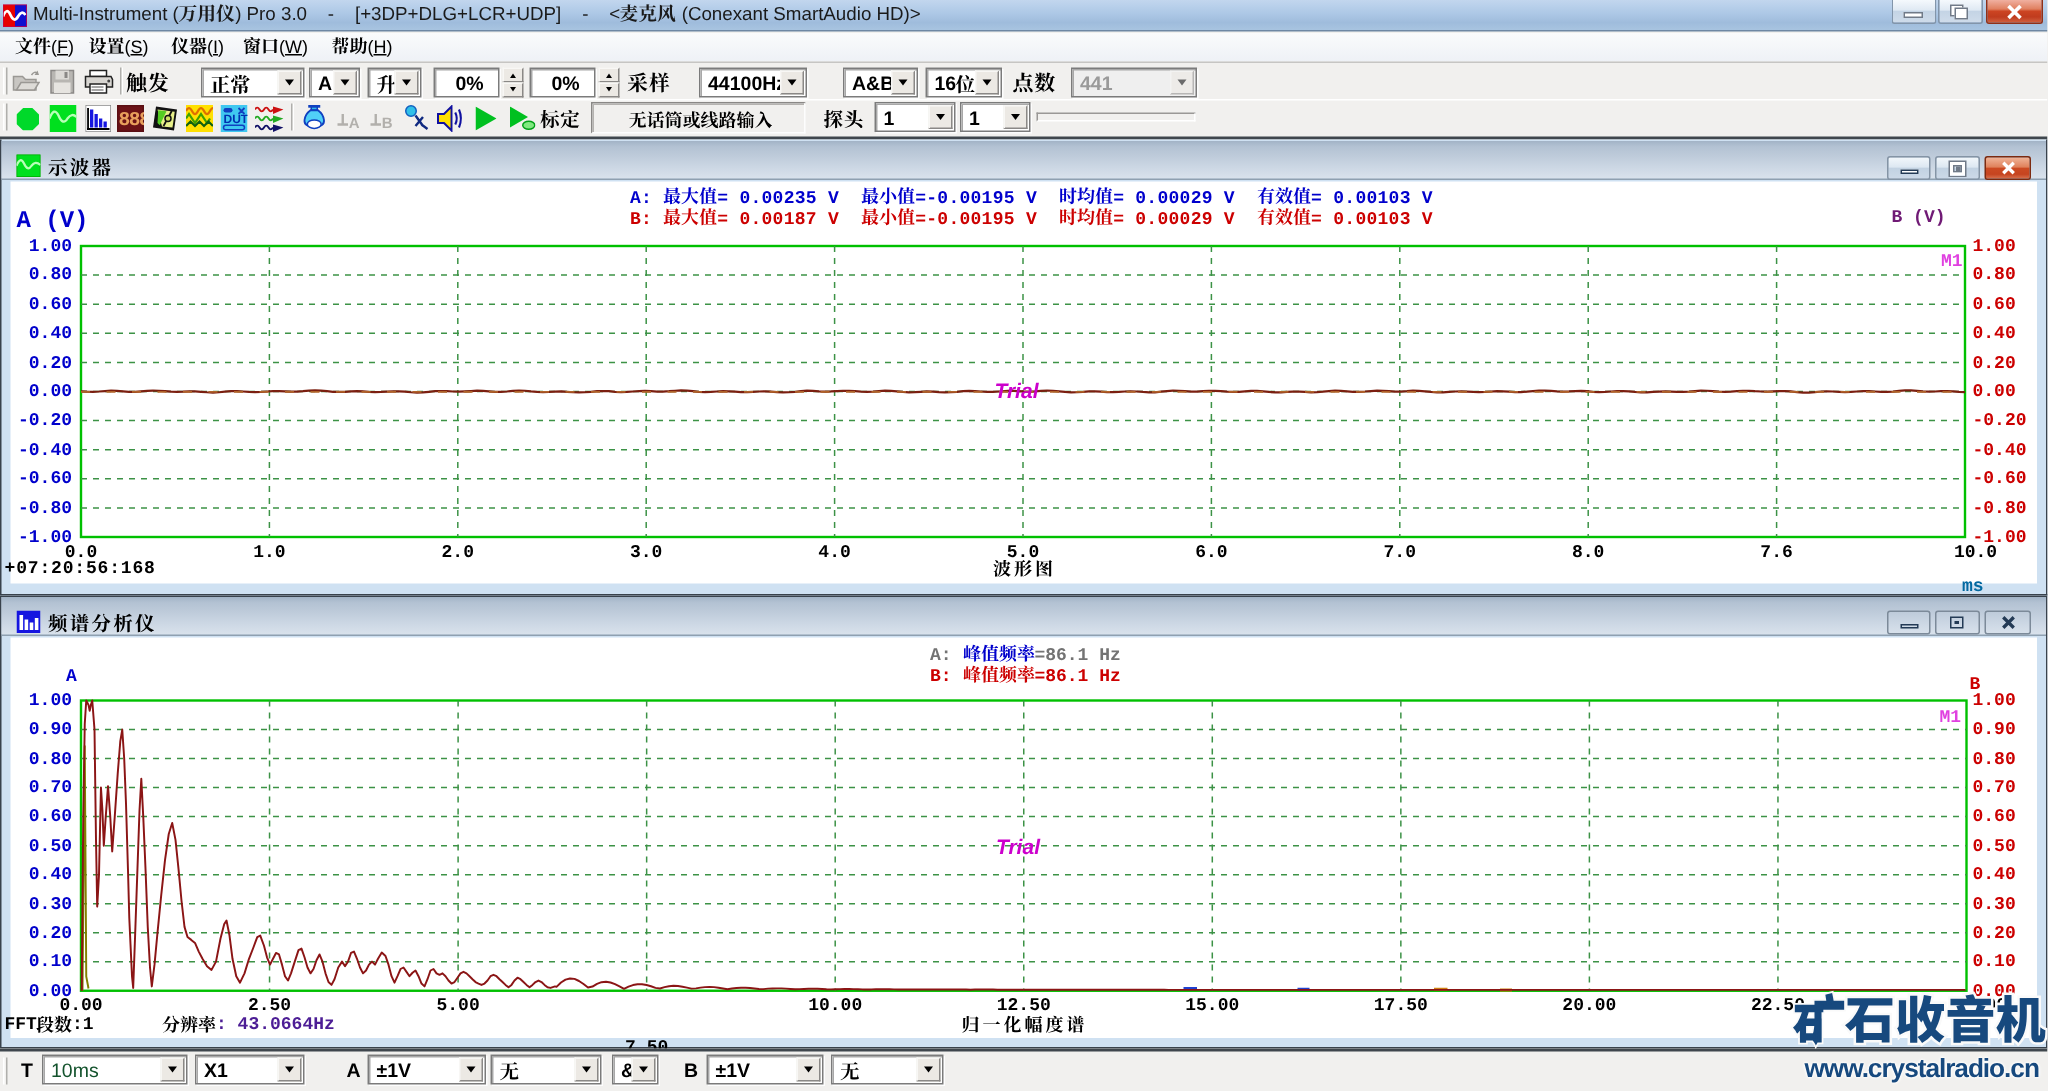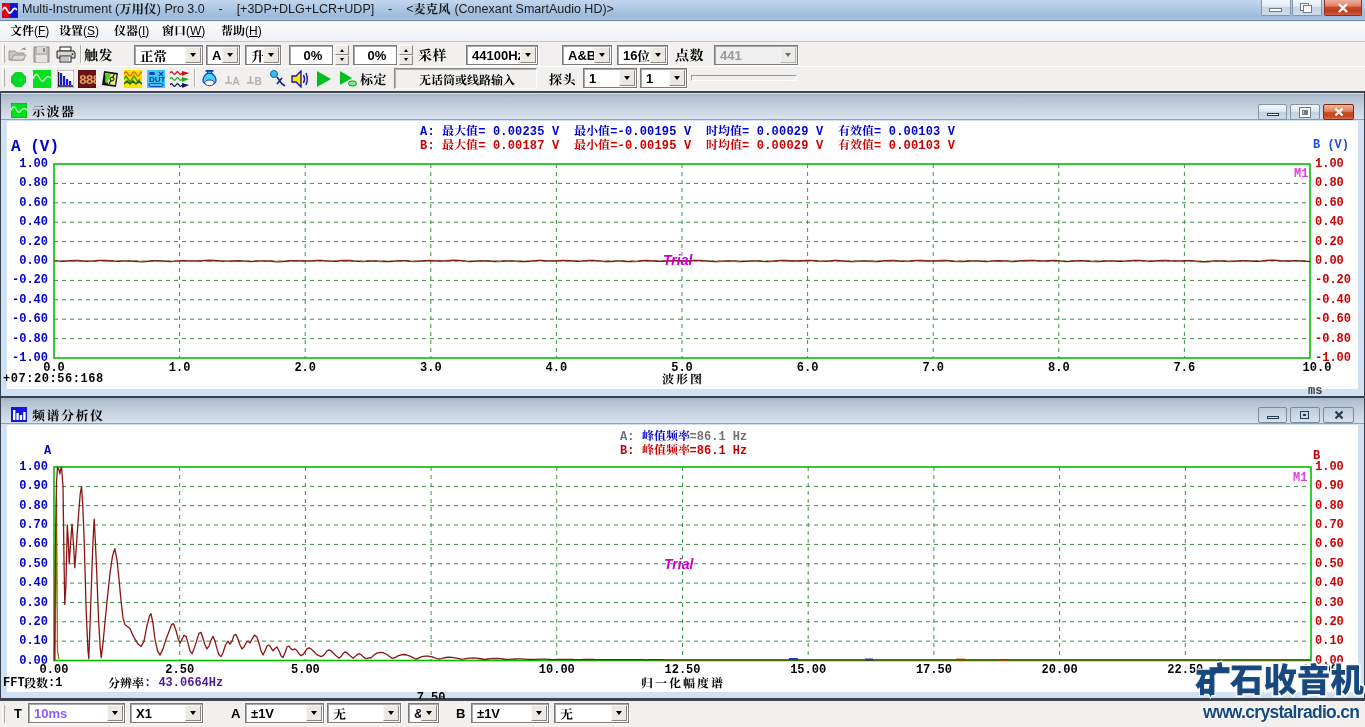--- a/index.html
+++ b/index.html
@@ -283,21 +283,21 @@
 <div class="abs" style="left:420px;top:138px;height:14px;line-height:13px;font-family:'Liberation Mono',monospace;font-weight:bold;font-size:12px;letter-spacing:0.18px;color:#cc0000"><span style="white-space:pre">B: </span><svg class="ck" width="36.0" height="11.0" viewBox="0 -11.0 36.0 11.0" style="overflow:visible;vertical-align:-0.0px">
         <path fill="#cc0000" d="M7.1 -4.1Q7.3 -3.2 7.8 -2.6Q8.2 -2 8.8 -1.5Q9.4 -1.1 10.2 -0.8Q10.9 -0.6 11.7 -0.4L11.7 -0.3Q10.9 -0 10.6 1Q9.6 0.6 8.8 -0.1Q8.1 -0.7 7.6 -1.6Q7.2 -2.6 6.9 -4ZM9.3 -4.1 10 -4.8 11.2 -3.8Q11.1 -3.7 11 -3.6Q10.9 -3.6 10.7 -3.6Q10.4 -2.6 9.8 -1.7Q9.2 -0.8 8.3 -0.1Q7.4 0.6 6.1 1L6 0.9Q7 0.3 7.6 -0.5Q8.3 -1.3 8.8 -2.2Q9.2 -3.1 9.4 -4.1ZM0.4 -0.8Q0.8 -0.9 1.5 -0.9Q2.2 -1 3.1 -1.1Q3.9 -1.2 5 -1.3Q6 -1.5 7 -1.6L7 -1.4Q6.1 -1.1 4.7 -0.6Q3.3 -0.2 1.3 0.4Q1.2 0.5 1.1 0.5Q1 0.6 0.9 0.6ZM3 -5.5V-0.6L1.7 -0.4V-5.5ZM6 0.8Q6 0.8 5.7 1Q5.4 1.1 4.9 1.1H4.7V-5.5H6ZM10.1 -4.1V-3.8H6.3L6.2 -4.1ZM10.3 -6.5Q10.3 -6.5 10.4 -6.4Q10.6 -6.3 10.8 -6.1Q11 -5.9 11.2 -5.7Q11.5 -5.5 11.7 -5.3Q11.6 -5.2 11.5 -5.2Q11.5 -5.1 11.3 -5.1H0.5L0.4 -5.5H9.5ZM3.7 -6.2Q3.7 -6.1 3.5 -6Q3.3 -5.9 3 -5.8Q2.8 -5.7 2.5 -5.7H2.3V-9.4V-10L3.8 -9.4H9V-9.1H3.7ZM8.2 -9.4 8.9 -10.1 10.3 -9.1Q10.2 -9 10.1 -8.9Q9.9 -8.9 9.8 -8.8V-6.2Q9.8 -6.2 9.6 -6.1Q9.4 -6 9.1 -6Q8.8 -5.9 8.6 -5.9H8.3V-9.4ZM9 -6.7V-6.4H3.2V-6.7ZM5.2 -2.6V-2.3H2.5V-2.6ZM5.2 -4.1V-3.7H2.5V-4.1ZM9 -8.1V-7.7H3.2V-8.1Z M22 -7.7Q22 -7.7 22.2 -7.6Q22.4 -7.4 22.6 -7.2Q22.9 -7.1 23.1 -6.8Q23.4 -6.6 23.6 -6.4Q23.6 -6.3 23.5 -6.3Q23.4 -6.2 23.3 -6.2H12.6L12.5 -6.6H21.2ZM19 -10Q19 -9.8 18.9 -9.7Q18.8 -9.6 18.6 -9.6Q18.5 -8.5 18.5 -7.4Q18.5 -6.4 18.3 -5.4Q18.1 -4.4 17.8 -3.5Q17.4 -2.6 16.8 -1.8Q16.1 -0.9 15 -0.2Q14 0.5 12.5 1.1L12.3 0.9Q13.8 0 14.7 -0.9Q15.6 -1.9 16.1 -3Q16.6 -4 16.7 -5.2Q16.9 -6.3 17 -7.6Q17 -8.8 17 -10.1ZM18.5 -6.5Q18.6 -5.6 19 -4.8Q19.3 -3.9 19.9 -3.1Q20.6 -2.3 21.5 -1.7Q22.4 -1 23.7 -0.4L23.7 -0.3Q23.2 -0.2 22.8 0.1Q22.5 0.5 22.4 1.1Q21.3 0.4 20.5 -0.5Q19.8 -1.4 19.3 -2.4Q18.9 -3.5 18.6 -4.5Q18.4 -5.5 18.3 -6.5Z M28.5 -9.6Q28.5 -9.5 28.4 -9.4Q28.3 -9.4 28.1 -9.4Q27.6 -8.2 27.1 -7.1Q26.5 -6.1 25.9 -5.3Q25.2 -4.4 24.4 -3.8L24.3 -3.9Q24.7 -4.7 25.2 -5.7Q25.6 -6.7 26 -7.9Q26.3 -9 26.5 -10.2ZM27.5 -6.7Q27.4 -6.6 27.4 -6.5Q27.3 -6.5 27.1 -6.4V0.6Q27.1 0.7 26.9 0.8Q26.7 0.9 26.5 1Q26.2 1.1 26 1.1H25.7V-6.4L26.2 -7.1ZM28.6 -7.4 30 -6.8H32.8L33.4 -7.6L34.9 -6.6Q34.8 -6.5 34.7 -6.4Q34.5 -6.4 34.3 -6.3V0.5H32.9V-6.5H29.9V0.5H28.6V-6.8ZM34.8 -0.6Q34.8 -0.6 35 -0.4Q35.2 -0.2 35.4 -0Q35.7 0.2 35.8 0.4Q35.8 0.6 35.5 0.6H27.4L27.3 0.3H34.3ZM32.4 -10Q32.4 -9.9 32.3 -9.8Q32.2 -9.7 32 -9.7Q32 -9.2 31.9 -8.6Q31.8 -8.1 31.7 -7.5Q31.7 -7 31.6 -6.6H30.5Q30.5 -7 30.5 -7.7Q30.5 -8.3 30.5 -8.9Q30.5 -9.6 30.5 -10.2ZM33.4 -1.7V-1.3H29.4V-1.7ZM33.4 -3.4V-3H29.4V-3.4ZM33.4 -5.1V-4.7H29.4V-5.1ZM34 -9.4Q34 -9.4 34.2 -9.3Q34.3 -9.2 34.5 -9Q34.7 -8.8 35 -8.6Q35.2 -8.4 35.4 -8.2Q35.4 -8 35.1 -8H28L27.9 -8.4H33.2Z"></path>
       </svg><span style="white-space:pre">= 0.00187 V  </span><svg class="ck" width="36.0" height="11.0" viewBox="0 -11.0 36.0 11.0" style="overflow:visible;vertical-align:-0.0px">
         <path fill="#cc0000" d="M7.1 -4.1Q7.3 -3.2 7.8 -2.6Q8.2 -2 8.8 -1.5Q9.4 -1.1 10.2 -0.8Q10.9 -0.6 11.7 -0.4L11.7 -0.3Q10.9 -0 10.6 1Q9.6 0.6 8.8 -0.1Q8.1 -0.7 7.6 -1.6Q7.2 -2.6 6.9 -4ZM9.3 -4.1 10 -4.8 11.2 -3.8Q11.1 -3.7 11 -3.6Q10.9 -3.6 10.7 -3.6Q10.4 -2.6 9.8 -1.7Q9.2 -0.8 8.3 -0.1Q7.4 0.6 6.1 1L6 0.9Q7 0.3 7.6 -0.5Q8.3 -1.3 8.8 -2.2Q9.2 -3.1 9.4 -4.1ZM0.4 -0.8Q0.8 -0.9 1.5 -0.9Q2.2 -1 3.1 -1.1Q3.9 -1.2 5 -1.3Q6 -1.5 7 -1.6L7 -1.4Q6.1 -1.1 4.7 -0.6Q3.3 -0.2 1.3 0.4Q1.2 0.5 1.1 0.5Q1 0.6 0.9 0.6ZM3 -5.5V-0.6L1.7 -0.4V-5.5ZM6 0.8Q6 0.8 5.7 1Q5.4 1.1 4.9 1.1H4.7V-5.5H6ZM10.1 -4.1V-3.8H6.3L6.2 -4.1ZM10.3 -6.5Q10.3 -6.5 10.4 -6.4Q10.6 -6.3 10.8 -6.1Q11 -5.9 11.2 -5.7Q11.5 -5.5 11.7 -5.3Q11.6 -5.2 11.5 -5.2Q11.5 -5.1 11.3 -5.1H0.5L0.4 -5.5H9.5ZM3.7 -6.2Q3.7 -6.1 3.5 -6Q3.3 -5.9 3 -5.8Q2.8 -5.7 2.5 -5.7H2.3V-9.4V-10L3.8 -9.4H9V-9.1H3.7ZM8.2 -9.4 8.9 -10.1 10.3 -9.1Q10.2 -9 10.1 -8.9Q9.9 -8.9 9.8 -8.8V-6.2Q9.8 -6.2 9.6 -6.1Q9.4 -6 9.1 -6Q8.8 -5.9 8.6 -5.9H8.3V-9.4ZM9 -6.7V-6.4H3.2V-6.7ZM5.2 -2.6V-2.3H2.5V-2.6ZM5.2 -4.1V-3.7H2.5V-4.1ZM9 -8.1V-7.7H3.2V-8.1Z M20 -7Q21.2 -6.5 22 -5.8Q22.7 -5.1 23.1 -4.5Q23.4 -3.8 23.5 -3.3Q23.5 -2.8 23.4 -2.4Q23.2 -2.1 22.8 -2Q22.5 -2 22.1 -2.3Q22 -2.9 21.8 -3.5Q21.5 -4.1 21.2 -4.8Q20.9 -5.4 20.6 -5.9Q20.2 -6.5 19.8 -7ZM14.6 -7.2 16.6 -6.4Q16.6 -6.3 16.5 -6.3Q16.4 -6.2 16.2 -6.2Q15.8 -5.5 15.3 -4.6Q14.8 -3.8 14 -3Q13.3 -2.2 12.4 -1.7L12.3 -1.8Q12.8 -2.3 13.1 -3Q13.5 -3.7 13.8 -4.4Q14.1 -5.2 14.3 -5.9Q14.5 -6.6 14.6 -7.2ZM17.4 -10 19.3 -9.8Q19.3 -9.7 19.2 -9.6Q19.1 -9.5 18.8 -9.5V-0.7Q18.8 -0.2 18.7 0.1Q18.6 0.5 18.1 0.7Q17.7 1 16.7 1.1Q16.7 0.7 16.6 0.4Q16.5 0.2 16.3 -0Q16.1 -0.2 15.8 -0.3Q15.5 -0.4 14.9 -0.5V-0.7Q14.9 -0.7 15.1 -0.7Q15.3 -0.7 15.6 -0.7Q15.8 -0.6 16.2 -0.6Q16.5 -0.6 16.7 -0.6Q17 -0.6 17.1 -0.6Q17.2 -0.6 17.3 -0.7Q17.4 -0.7 17.4 -0.8Z M28.5 -9.6Q28.5 -9.5 28.4 -9.4Q28.3 -9.4 28.1 -9.4Q27.6 -8.2 27.1 -7.1Q26.5 -6.1 25.9 -5.3Q25.2 -4.4 24.4 -3.8L24.3 -3.9Q24.7 -4.7 25.2 -5.7Q25.6 -6.7 26 -7.9Q26.3 -9 26.5 -10.2ZM27.5 -6.7Q27.4 -6.6 27.4 -6.5Q27.3 -6.5 27.1 -6.4V0.6Q27.1 0.7 26.9 0.8Q26.7 0.9 26.5 1Q26.2 1.1 26 1.1H25.7V-6.4L26.2 -7.1ZM28.6 -7.4 30 -6.8H32.8L33.4 -7.6L34.9 -6.6Q34.8 -6.5 34.7 -6.4Q34.5 -6.4 34.3 -6.3V0.5H32.9V-6.5H29.9V0.5H28.6V-6.8ZM34.8 -0.6Q34.8 -0.6 35 -0.4Q35.2 -0.2 35.4 -0Q35.7 0.2 35.8 0.4Q35.8 0.6 35.5 0.6H27.4L27.3 0.3H34.3ZM32.4 -10Q32.4 -9.9 32.3 -9.8Q32.2 -9.7 32 -9.7Q32 -9.2 31.9 -8.6Q31.8 -8.1 31.7 -7.5Q31.7 -7 31.6 -6.6H30.5Q30.5 -7 30.5 -7.7Q30.5 -8.3 30.5 -8.9Q30.5 -9.6 30.5 -10.2ZM33.4 -1.7V-1.3H29.4V-1.7ZM33.4 -3.4V-3H29.4V-3.4ZM33.4 -5.1V-4.7H29.4V-5.1ZM34 -9.4Q34 -9.4 34.2 -9.3Q34.3 -9.2 34.5 -9Q34.7 -8.8 35 -8.6Q35.2 -8.4 35.4 -8.2Q35.4 -8 35.1 -8H28L27.9 -8.4H33.2Z"></path>
       </svg><span style="white-space:pre">=-0.00195 V  </span><svg class="ck" width="36.0" height="11.0" viewBox="0 -11.0 36.0 11.0" style="overflow:visible;vertical-align:-0.0px">
         <path fill="#cc0000" d="M3.8 -2.1V-1.8H1.6V-2.1ZM3.8 -5.6V-5.2H1.5V-5.6ZM3.8 -8.9V-8.6H1.6V-8.9ZM3.3 -8.9 3.9 -9.6 5.2 -8.6Q5.1 -8.5 5 -8.4Q4.9 -8.4 4.7 -8.3V-1.1Q4.7 -1 4.5 -0.9Q4.3 -0.8 4.1 -0.7Q3.8 -0.7 3.6 -0.7H3.4V-8.9ZM0.8 -9.5 2.3 -8.9H2.1V-0.4Q2.1 -0.4 2 -0.3Q1.9 -0.2 1.6 -0.1Q1.4 -0 1 -0H0.8V-8.9ZM10.3 -9.8Q10.3 -9.7 10.2 -9.6Q10.1 -9.5 9.9 -9.5V-0.6Q9.9 -0.1 9.7 0.2Q9.6 0.6 9.2 0.8Q8.7 1 7.8 1.1Q7.8 0.7 7.7 0.5Q7.6 0.2 7.4 0.1Q7.2 -0.1 7 -0.2Q6.7 -0.3 6.1 -0.4V-0.6Q6.1 -0.6 6.3 -0.6Q6.6 -0.6 7 -0.5Q7.3 -0.5 7.7 -0.5Q8 -0.5 8.1 -0.5Q8.3 -0.5 8.4 -0.6Q8.4 -0.6 8.4 -0.7V-10ZM10.7 -8.3Q10.7 -8.3 10.8 -8.2Q10.9 -8 11.1 -7.9Q11.3 -7.7 11.5 -7.4Q11.7 -7.2 11.9 -7Q11.8 -6.9 11.5 -6.9H4.9L4.8 -7.2H10ZM5.4 -5.7Q6.2 -5.3 6.7 -4.9Q7.2 -4.5 7.4 -4Q7.6 -3.6 7.6 -3.2Q7.5 -2.9 7.3 -2.7Q7.1 -2.4 6.8 -2.4Q6.5 -2.4 6.2 -2.7Q6.2 -3.2 6.1 -3.7Q5.9 -4.3 5.7 -4.7Q5.5 -5.2 5.2 -5.6Z M17.8 -6.5Q18.8 -6.5 19.4 -6.2Q20 -6 20.3 -5.7Q20.6 -5.4 20.6 -5.1Q20.7 -4.7 20.6 -4.5Q20.4 -4.3 20.2 -4.2Q19.9 -4.1 19.5 -4.3Q19.4 -4.7 19 -5.1Q18.7 -5.4 18.4 -5.8Q18 -6.2 17.7 -6.4ZM19.7 -9.7Q19.6 -9.6 19.5 -9.5Q19.4 -9.4 19.2 -9.4Q18.9 -8.6 18.4 -7.9Q17.9 -7.1 17.3 -6.4Q16.7 -5.7 16 -5.2L15.9 -5.3Q16.3 -5.9 16.7 -6.7Q17.1 -7.5 17.4 -8.4Q17.6 -9.3 17.8 -10.2ZM21.8 -7.9 22.5 -8.7 23.8 -7.6Q23.7 -7.5 23.6 -7.4Q23.5 -7.4 23.3 -7.3Q23.2 -5.6 23.1 -4.3Q23 -3 22.9 -2Q22.7 -1.1 22.5 -0.5Q22.3 0.1 22 0.4Q21.7 0.8 21.3 0.9Q20.8 1.1 20.2 1.1Q20.2 0.7 20.2 0.5Q20.1 0.2 19.9 0.1Q19.8 -0.1 19.4 -0.2Q19.1 -0.4 18.6 -0.5L18.6 -0.6Q18.9 -0.6 19.3 -0.6Q19.7 -0.5 20 -0.5Q20.3 -0.5 20.5 -0.5Q20.6 -0.5 20.7 -0.6Q20.9 -0.6 21 -0.7Q21.2 -0.9 21.3 -1.4Q21.5 -2 21.6 -2.9Q21.7 -3.9 21.8 -5.1Q21.9 -6.4 21.9 -7.9ZM22.5 -7.9V-7.6H17.8L17.9 -7.9ZM16.5 -2.6Q16.9 -2.7 17.6 -3Q18.3 -3.2 19.3 -3.5Q20.2 -3.8 21.2 -4.1L21.2 -4Q20.7 -3.6 19.8 -2.9Q18.9 -2.3 17.7 -1.5Q17.6 -1.2 17.4 -1.1ZM12.3 -2.4Q12.7 -2.4 13.4 -2.6Q14.1 -2.7 15.1 -3Q16 -3.2 16.9 -3.4L17 -3.3Q16.4 -2.9 15.5 -2.3Q14.6 -1.8 13.4 -1.1Q13.3 -0.8 13.1 -0.7ZM15.5 -9.8Q15.5 -9.7 15.4 -9.6Q15.3 -9.5 15.1 -9.5V-2.4L13.7 -2V-10ZM15.8 -7.8Q15.8 -7.8 15.9 -7.7Q16 -7.6 16.1 -7.4Q16.3 -7.3 16.5 -7Q16.7 -6.8 16.8 -6.7Q16.7 -6.5 16.5 -6.5H12.4L12.3 -6.8H15.2Z M28.5 -9.6Q28.5 -9.5 28.4 -9.4Q28.3 -9.4 28.1 -9.4Q27.6 -8.2 27.1 -7.1Q26.5 -6.1 25.9 -5.3Q25.2 -4.4 24.4 -3.8L24.3 -3.9Q24.7 -4.7 25.2 -5.7Q25.6 -6.7 26 -7.9Q26.3 -9 26.5 -10.2ZM27.5 -6.7Q27.4 -6.6 27.4 -6.5Q27.3 -6.5 27.1 -6.4V0.6Q27.1 0.7 26.9 0.8Q26.7 0.9 26.5 1Q26.2 1.1 26 1.1H25.7V-6.4L26.2 -7.1ZM28.6 -7.4 30 -6.8H32.8L33.4 -7.6L34.9 -6.6Q34.8 -6.5 34.7 -6.4Q34.5 -6.4 34.3 -6.3V0.5H32.9V-6.5H29.9V0.5H28.6V-6.8ZM34.8 -0.6Q34.8 -0.6 35 -0.4Q35.2 -0.2 35.4 -0Q35.7 0.2 35.8 0.4Q35.8 0.6 35.5 0.6H27.4L27.3 0.3H34.3ZM32.4 -10Q32.4 -9.9 32.3 -9.8Q32.2 -9.7 32 -9.7Q32 -9.2 31.9 -8.6Q31.8 -8.1 31.7 -7.5Q31.7 -7 31.6 -6.6H30.5Q30.5 -7 30.5 -7.7Q30.5 -8.3 30.5 -8.9Q30.5 -9.6 30.5 -10.2ZM33.4 -1.7V-1.3H29.4V-1.7ZM33.4 -3.4V-3H29.4V-3.4ZM33.4 -5.1V-4.7H29.4V-5.1ZM34 -9.4Q34 -9.4 34.2 -9.3Q34.3 -9.2 34.5 -9Q34.7 -8.8 35 -8.6Q35.2 -8.4 35.4 -8.2Q35.4 -8 35.1 -8H28L27.9 -8.4H33.2Z"></path>
       </svg><span style="white-space:pre">= 0.00029 V  </span><svg class="ck" width="36.0" height="11.0" viewBox="0 -11.0 36.0 11.0" style="overflow:visible;vertical-align:-0.0px">
         <path fill="#cc0000" d="M0.5 -8.2H9.2L10 -9.2Q10 -9.2 10.2 -9.1Q10.3 -9 10.6 -8.8Q10.8 -8.6 11.1 -8.4Q11.4 -8.2 11.6 -8Q11.5 -7.9 11.5 -7.9Q11.4 -7.9 11.2 -7.9H0.6ZM4.7 -10.2 6.6 -9.6Q6.6 -9.5 6.5 -9.5Q6.4 -9.4 6.1 -9.4Q5.8 -8.6 5.3 -7.7Q4.8 -6.8 4.1 -5.9Q3.4 -5.1 2.5 -4.4Q1.6 -3.6 0.4 -3.1L0.3 -3.2Q1.2 -3.9 1.9 -4.7Q2.6 -5.6 3.1 -6.5Q3.7 -7.5 4.1 -8.4Q4.5 -9.4 4.7 -10.2ZM4.4 -6.1V0.6Q4.4 0.7 4.3 0.8Q4.2 0.9 3.9 1Q3.7 1 3.3 1H3V-5.8L3.5 -6.6L4.6 -6.1ZM3.8 -4.3H9.2V-3.9H3.8ZM3.8 -6.1H9.2V-5.8H3.8ZM3.8 -2.4H9.2V-2.1H3.8ZM8.4 -6.1H8.2L8.9 -6.9L10.3 -5.8Q10.3 -5.7 10.1 -5.6Q10 -5.6 9.8 -5.5V-0.6Q9.8 -0.1 9.7 0.2Q9.5 0.6 9.1 0.8Q8.7 1 7.9 1Q7.9 0.7 7.8 0.4Q7.8 0.2 7.6 0Q7.5 -0.1 7.2 -0.3Q7 -0.4 6.5 -0.5V-0.6Q6.5 -0.6 6.7 -0.6Q6.9 -0.6 7.2 -0.6Q7.5 -0.6 7.7 -0.6Q8 -0.5 8.1 -0.5Q8.2 -0.5 8.3 -0.6Q8.4 -0.7 8.4 -0.8Z M22.5 -8.4Q22.5 -8.4 22.6 -8.3Q22.8 -8.2 23 -8Q23.2 -7.9 23.4 -7.7Q23.6 -7.5 23.8 -7.3Q23.8 -7.1 23.5 -7.1H19.5V-7.4H21.8ZM21.2 -9.8Q21.2 -9.5 20.8 -9.5Q20.5 -8.3 20.1 -7.2Q19.8 -6.2 19.3 -5.3Q18.8 -4.4 18.1 -3.7L18 -3.8Q18.3 -4.6 18.6 -5.7Q18.9 -6.7 19.1 -7.9Q19.3 -9 19.3 -10.2ZM22.9 -7.4Q22.7 -6 22.4 -4.7Q22 -3.4 21.4 -2.3Q20.7 -1.2 19.6 -0.4Q18.5 0.5 16.9 1.1L16.8 1Q18.1 0.2 18.9 -0.7Q19.8 -1.6 20.3 -2.7Q20.8 -3.8 21.1 -5Q21.3 -6.2 21.4 -7.4ZM19.5 -7.2Q19.7 -5.6 20.2 -4.2Q20.7 -2.8 21.6 -1.8Q22.5 -0.8 23.8 -0.2L23.8 -0Q23.3 0.1 23 0.3Q22.7 0.6 22.6 1.1Q21.5 0.3 20.8 -0.9Q20.2 -2.1 19.8 -3.7Q19.5 -5.2 19.3 -7ZM13.6 -4.3Q15 -3.9 15.8 -3.3Q16.6 -2.8 17.1 -2.2Q17.5 -1.7 17.6 -1.2Q17.8 -0.7 17.6 -0.4Q17.5 -0.1 17.2 -0Q16.9 0.1 16.5 -0.2Q16.3 -0.7 16 -1.2Q15.7 -1.8 15.3 -2.3Q14.8 -2.9 14.4 -3.4Q13.9 -3.8 13.5 -4.2ZM17.7 -4.7Q17.7 -4.6 17.5 -4.5Q17.4 -4.5 17.2 -4.5Q17.1 -4.1 16.9 -3.6Q16.8 -3.2 16.4 -2.6Q16.1 -2 15.6 -1.4Q15.1 -0.8 14.4 -0.2Q13.6 0.4 12.5 1L12.4 0.8Q13.4 -0.1 14.1 -0.9Q14.8 -1.8 15.2 -2.6Q15.6 -3.4 15.7 -4.1Q15.9 -4.8 16 -5.3ZM15.8 -7.2Q16.7 -7.2 17.2 -6.9Q17.7 -6.7 18 -6.4Q18.3 -6.1 18.3 -5.8Q18.3 -5.5 18.2 -5.2Q18.1 -5 17.8 -4.9Q17.5 -4.9 17.2 -5.1Q17.1 -5.4 16.8 -5.8Q16.6 -6.2 16.3 -6.6Q16 -6.9 15.7 -7.2ZM15.7 -6.7Q15.7 -6.6 15.5 -6.5Q15.4 -6.4 15.2 -6.5Q14.7 -5.6 14 -4.9Q13.2 -4.3 12.4 -3.9L12.3 -4Q12.8 -4.6 13.3 -5.5Q13.8 -6.4 14.1 -7.3ZM14 -10.1Q14.9 -10.1 15.4 -9.8Q15.9 -9.6 16.1 -9.3Q16.4 -9 16.4 -8.7Q16.4 -8.4 16.2 -8.2Q16 -7.9 15.7 -7.9Q15.4 -7.9 15.1 -8.1Q15 -8.4 14.8 -8.8Q14.6 -9.1 14.4 -9.5Q14.2 -9.8 13.9 -10ZM17.7 -8.9Q17.7 -8.9 17.8 -8.8Q18 -8.6 18.2 -8.5Q18.4 -8.3 18.6 -8.1Q18.8 -7.9 19 -7.7Q19 -7.6 18.7 -7.6H12.5L12.4 -7.9H17Z M28.5 -9.6Q28.5 -9.5 28.4 -9.4Q28.3 -9.4 28.1 -9.4Q27.6 -8.2 27.1 -7.1Q26.5 -6.1 25.9 -5.3Q25.2 -4.4 24.4 -3.8L24.3 -3.9Q24.7 -4.7 25.2 -5.7Q25.6 -6.7 26 -7.9Q26.3 -9 26.5 -10.2ZM27.5 -6.7Q27.4 -6.6 27.4 -6.5Q27.3 -6.5 27.1 -6.4V0.6Q27.1 0.7 26.9 0.8Q26.7 0.9 26.5 1Q26.2 1.1 26 1.1H25.7V-6.4L26.2 -7.1ZM28.6 -7.4 30 -6.8H32.8L33.4 -7.6L34.9 -6.6Q34.8 -6.5 34.7 -6.4Q34.5 -6.4 34.3 -6.3V0.5H32.9V-6.5H29.9V0.5H28.6V-6.8ZM34.8 -0.6Q34.8 -0.6 35 -0.4Q35.2 -0.2 35.4 -0Q35.7 0.2 35.8 0.4Q35.8 0.6 35.5 0.6H27.4L27.3 0.3H34.3ZM32.4 -10Q32.4 -9.9 32.3 -9.8Q32.2 -9.7 32 -9.7Q32 -9.2 31.9 -8.6Q31.8 -8.1 31.7 -7.5Q31.7 -7 31.6 -6.6H30.5Q30.5 -7 30.5 -7.7Q30.5 -8.3 30.5 -8.9Q30.5 -9.6 30.5 -10.2ZM33.4 -1.7V-1.3H29.4V-1.7ZM33.4 -3.4V-3H29.4V-3.4ZM33.4 -5.1V-4.7H29.4V-5.1ZM34 -9.4Q34 -9.4 34.2 -9.3Q34.3 -9.2 34.5 -9Q34.7 -8.8 35 -8.6Q35.2 -8.4 35.4 -8.2Q35.4 -8 35.1 -8H28L27.9 -8.4H33.2Z"></path>
       </svg><span style="white-space:pre">= 0.00103 V</span></div>
 <div class="abs" style="left:11px;top:138px;font-family:'Liberation Mono',monospace;font-weight:bold;font-size:16px;color:#0000cc;white-space:pre">A (V)</div>
-<div class="abs" style="left:1313px;top:138px;font-family:'Liberation Mono',monospace;font-weight:bold;font-size:12px;color:#1d4ed8;white-space:pre">B (V)</div>
+<div class="abs" style="left:1261px;top:138px;font-family:'Liberation Mono',monospace;font-weight:bold;font-size:12px;color:#701a75;white-space:pre">B (V)</div>
 <svg class="abs" style="left:0;top:121px" width="1365" height="268" viewBox="0 0 1365 268">
       <rect x="54" y="43" width="1256" height="194" fill="none" stroke="#00c000" stroke-width="1.6"></rect>
       <line x1="179.6" y1="43" x2="179.6" y2="237" stroke="#3c9246" stroke-width="1" stroke-dasharray="4 4"></line>
       <line x1="305.2" y1="43" x2="305.2" y2="237" stroke="#3c9246" stroke-width="1" stroke-dasharray="4 4"></line>
       <line x1="430.8" y1="43" x2="430.8" y2="237" stroke="#3c9246" stroke-width="1" stroke-dasharray="4 4"></line>
       <line x1="556.4" y1="43" x2="556.4" y2="237" stroke="#3c9246" stroke-width="1" stroke-dasharray="4 4"></line>
       <line x1="682.0" y1="43" x2="682.0" y2="237" stroke="#3c9246" stroke-width="1" stroke-dasharray="4 4"></line>
       <line x1="807.6" y1="43" x2="807.6" y2="237" stroke="#3c9246" stroke-width="1" stroke-dasharray="4 4"></line>
       <line x1="933.2" y1="43" x2="933.2" y2="237" stroke="#3c9246" stroke-width="1" stroke-dasharray="4 4"></line>
       <line x1="1058.8" y1="43" x2="1058.8" y2="237" stroke="#3c9246" stroke-width="1" stroke-dasharray="4 4"></line>
@@ -344,21 +344,21 @@
 <div class="xlab" style="left:652.0px;top:362px">5.0</div>
 <div class="xlab" style="left:777.6px;top:362px">6.0</div>
 <div class="xlab" style="left:903.2px;top:362px">7.0</div>
 <div class="xlab" style="left:1028.8px;top:362px">8.0</div>
 <div class="xlab" style="left:1154.4px;top:362px">7.6</div>
 <div class="xlab" style="left:1287.0px;top:362px">10.0</div>
 <div class="abs mono" style="left:3px;top:372px;font-size:12px;letter-spacing:0.55px;color:#000;white-space:pre">+07:20:56:168</div>
 <svg style="position:absolute;left:662px;top:371.6px;overflow:visible" width="42.0" height="11.4" viewBox="0 -11.4 42.0 11.4">
       <path fill="#000" d="M5.3 -8.2H10.4V-7.8H5.3ZM5.3 -5.4H9.9V-5.1H5.3ZM7 -10.1 8.9 -10Q8.9 -9.8 8.8 -9.7Q8.7 -9.6 8.4 -9.6V-5.2H7ZM4.4 -8.2V-8.3V-8.7L5.9 -8.2H5.7V-5.7Q5.7 -5 5.6 -4.1Q5.6 -3.2 5.3 -2.3Q5.1 -1.3 4.5 -0.5Q4 0.4 3.1 1.1L3 1Q3.6 -0 3.9 -1.2Q4.2 -2.3 4.3 -3.5Q4.4 -4.6 4.4 -5.7ZM9.3 -5.4H9.2L9.9 -6.2L11.2 -5Q11.1 -4.9 11 -4.9Q10.9 -4.9 10.7 -4.8Q10.2 -3.4 9.3 -2.3Q8.5 -1.1 7.1 -0.3Q5.8 0.6 3.8 1.1L3.8 0.9Q6.1 -0 7.4 -1.7Q8.8 -3.3 9.3 -5.4ZM6.3 -5.4Q6.6 -4.3 7.1 -3.5Q7.7 -2.6 8.4 -2Q9.1 -1.4 10 -1Q10.9 -0.5 11.8 -0.2L11.8 -0.1Q11.4 -0 11 0.3Q10.7 0.6 10.5 1.1Q9.4 0.5 8.5 -0.4Q7.6 -1.2 7 -2.4Q6.4 -3.6 6.1 -5.4ZM9.8 -8.2H9.7L10.4 -8.9L11.6 -7.7Q11.5 -7.6 11.2 -7.5Q11 -7.4 10.7 -7.1Q10.4 -6.9 10.2 -6.6Q9.9 -6.4 9.6 -6.2L9.5 -6.3Q9.6 -6.5 9.6 -6.9Q9.7 -7.2 9.7 -7.6Q9.8 -7.9 9.8 -8.2ZM1.1 -2.6Q1.2 -2.6 1.3 -2.6Q1.3 -2.6 1.4 -2.8Q1.5 -2.9 1.5 -3Q1.6 -3.2 1.7 -3.3Q1.8 -3.5 1.9 -3.9Q2.1 -4.2 2.3 -4.8Q2.6 -5.3 2.9 -6.2Q3.3 -7.1 3.8 -8.4L4 -8.3Q3.9 -7.9 3.7 -7.3Q3.6 -6.7 3.4 -6.1Q3.2 -5.5 3 -4.9Q2.9 -4.3 2.8 -3.9Q2.7 -3.5 2.6 -3.3Q2.5 -3 2.5 -2.6Q2.4 -2.3 2.4 -2.1Q2.4 -1.9 2.5 -1.6Q2.6 -1.4 2.7 -1.2Q2.8 -0.9 2.9 -0.6Q2.9 -0.3 2.9 0.1Q2.9 0.5 2.6 0.8Q2.4 1.1 1.9 1.1Q1.7 1.1 1.5 0.9Q1.3 0.8 1.3 0.4Q1.4 -0.2 1.4 -0.7Q1.4 -1.3 1.4 -1.7Q1.3 -2.1 1.2 -2.1Q1 -2.2 0.9 -2.3Q0.7 -2.3 0.5 -2.3V-2.6Q0.5 -2.6 0.6 -2.6Q0.7 -2.6 0.9 -2.6Q1 -2.6 1.1 -2.6ZM1.3 -10Q2.1 -10 2.6 -9.8Q3 -9.6 3.2 -9.3Q3.5 -9 3.5 -8.7Q3.5 -8.4 3.3 -8.3Q3.1 -8.1 2.9 -8Q2.6 -8 2.3 -8.2Q2.2 -8.5 2 -8.8Q1.8 -9.2 1.6 -9.5Q1.4 -9.7 1.2 -10ZM0.4 -7.4Q1.2 -7.3 1.6 -7.1Q2.1 -6.8 2.2 -6.5Q2.4 -6.3 2.4 -6Q2.4 -5.8 2.2 -5.6Q2 -5.4 1.7 -5.4Q1.5 -5.4 1.2 -5.6Q1.1 -6 0.9 -6.5Q0.6 -7 0.3 -7.3Z M14.6 -9.1H19.5L20.2 -10.1Q20.2 -10.1 20.3 -10Q20.4 -9.8 20.7 -9.7Q20.9 -9.5 21.1 -9.3Q21.3 -9.1 21.5 -9Q21.5 -8.8 21.2 -8.8H14.7ZM14.3 -5.4H19.9L20.6 -6.4Q20.6 -6.4 20.7 -6.3Q20.8 -6.2 21 -6Q21.2 -5.8 21.4 -5.6Q21.6 -5.4 21.8 -5.2Q21.7 -5.1 21.5 -5.1H14.4ZM18.4 -9.1H19.8V0.6Q19.8 0.6 19.5 0.8Q19.2 0.9 18.7 0.9H18.4ZM15.8 -9.1H17.2V-5.4Q17.2 -4.6 17.1 -3.7Q17 -2.8 16.8 -2Q16.5 -1.1 15.9 -0.3Q15.4 0.4 14.4 1.1L14.3 1Q15 0.1 15.3 -1Q15.6 -2.1 15.7 -3.2Q15.8 -4.3 15.8 -5.4ZM23.9 -10 25.6 -9Q25.5 -8.9 25.4 -8.9Q25.3 -8.9 25.1 -8.9Q24.2 -8.1 23.1 -7.4Q22.1 -6.7 21 -6.3L20.9 -6.5Q21.8 -7.1 22.5 -8.1Q23.3 -9 23.9 -10ZM23.9 -7 25.6 -6Q25.5 -5.9 25.4 -5.8Q25.3 -5.8 25.1 -5.8Q24.2 -4.8 23 -4.1Q21.8 -3.4 20.5 -2.9L20.4 -3.1Q21.5 -3.8 22.3 -4.8Q23.2 -5.7 23.9 -7ZM24 -3.9 25.8 -3Q25.8 -2.9 25.7 -2.8Q25.6 -2.8 25.3 -2.8Q24.3 -1.3 22.9 -0.4Q21.6 0.5 19.9 1L19.8 0.9Q21.2 0.1 22.2 -1.1Q23.3 -2.2 24 -3.9Z M30.6 0.5Q30.6 0.6 30.4 0.7Q30.2 0.9 30 1Q29.7 1.1 29.4 1.1H29.2V-9.3V-9.9L30.7 -9.3H38V-9H30.6ZM37.3 -9.3 38 -10.1 39.3 -9Q39.3 -8.9 39.1 -8.8Q39 -8.8 38.8 -8.7V0.5Q38.8 0.6 38.6 0.7Q38.4 0.8 38.2 0.9Q37.9 1 37.6 1H37.4V-9.3ZM33.9 -8.3Q33.9 -8.2 33.5 -8.2Q33.3 -7.7 32.9 -7.2Q32.5 -6.6 32 -6.1Q31.5 -5.6 30.9 -5.2L30.8 -5.3Q31.2 -5.8 31.5 -6.5Q31.8 -7.1 32 -7.8Q32.2 -8.5 32.3 -9ZM32.9 -4Q33.7 -4.1 34.2 -4Q34.7 -3.8 35 -3.7Q35.3 -3.5 35.3 -3.2Q35.4 -3 35.3 -2.8Q35.2 -2.6 35 -2.5Q34.8 -2.4 34.5 -2.5Q34.4 -2.8 33.9 -3.2Q33.5 -3.5 32.8 -3.8ZM31.9 -2.2Q33.2 -2.4 34 -2.3Q34.9 -2.2 35.3 -1.9Q35.8 -1.7 36 -1.4Q36.2 -1.1 36.2 -0.9Q36.1 -0.6 35.9 -0.5Q35.7 -0.4 35.4 -0.4Q35.1 -0.7 34.6 -1Q34 -1.3 33.3 -1.6Q32.7 -1.9 31.9 -2.1ZM32.4 -7.2Q32.8 -6.5 33.6 -6Q34.4 -5.5 35.4 -5.2Q36.4 -4.9 37.4 -4.8L37.4 -4.6Q37 -4.6 36.8 -4.3Q36.5 -4 36.4 -3.5Q35 -4 33.9 -4.8Q32.8 -5.7 32.2 -7.1ZM35.1 -7.6 35.8 -8.2 37 -7.2Q36.9 -7.1 36.8 -7.1Q36.7 -7.1 36.5 -7Q35.7 -5.7 34.2 -4.8Q32.7 -3.8 30.7 -3.4L30.7 -3.5Q31.7 -4 32.6 -4.6Q33.5 -5.2 34.2 -6Q34.9 -6.7 35.2 -7.6ZM35.8 -7.6V-7.2H32.5L32.8 -7.6ZM38.1 -0.2V0.1H29.9V-0.2Z"></path>
     </svg>
-<div class="abs mono" style="left:1308px;top:384px;font-size:12px;color:#404040">ms</div>
+<div class="abs mono" style="left:1308px;top:384px;font-size:12px;color:#0369a1">ms</div>
 <div class="abs" style="left:663px;top:252px;font-size:14px;font-weight:bold;font-style:italic;color:#cc00cc;font-family:'Liberation Sans'">Trial</div>
 <div class="abs mono" style="left:1294px;top:167px;font-size:12px;color:#e040e0">M1</div>
 <div class="abs" style="left:0;top:397px;width:1365px;height:302px;background:#cfe1f2;border:1px solid #39424c"></div>
 <div class="abs wtitle" style="top:398px;height:26px"></div>
 <svg class="abs" style="left:11px;top:407px" width="16" height="15" viewBox="0 0 16 15">
 <rect width="16" height="15" fill="#1515e0"></rect>
 <rect x="2" y="3" width="2.4" height="10" fill="#fff"></rect>
       <rect x="5.4" y="6" width="2.4" height="7" fill="#fff"></rect>
 <rect x="8.8" y="8" width="2.4" height="5" fill="#fff"></rect>
       <rect x="12.2" y="5" width="2.4" height="8" fill="#fff"></rect>
@@ -455,21 +455,21 @@
 <div class="abs mono" style="left:144px;top:676px;font-size:12px;color:#4c1d95;white-space:pre">: 43.0664Hz</div>
 <svg style="position:absolute;left:641px;top:675.6px;overflow:visible" width="84.0" height="11.4" viewBox="0 -11.4 84.0 11.4">
       <path fill="#000" d="M5.2 -9.9Q5.2 -9.8 5.1 -9.7Q5 -9.6 4.8 -9.6Q4.8 -7.8 4.8 -6.4Q4.8 -4.9 4.6 -3.7Q4.4 -2.6 4 -1.7Q3.6 -0.8 2.8 -0.1Q2 0.6 0.6 1.1L0.5 0.9Q1.5 0.3 2.1 -0.4Q2.7 -1.2 3 -2.1Q3.3 -3.1 3.4 -4.2Q3.5 -5.4 3.4 -6.9Q3.4 -8.3 3.4 -10.1ZM2.8 -8.7Q2.8 -8.5 2.7 -8.4Q2.6 -8.4 2.4 -8.3V-2.1Q2.4 -2 2.2 -1.9Q2.1 -1.9 1.8 -1.8Q1.6 -1.7 1.4 -1.7H1.1V-8.8ZM10.1 -5V-4.6H5.7L5.6 -5ZM9.2 -8.9 9.9 -9.7 11.4 -8.6Q11.3 -8.5 11.2 -8.4Q11 -8.3 10.8 -8.3V0.4Q10.8 0.5 10.6 0.6Q10.4 0.7 10.1 0.8Q9.8 0.9 9.6 0.9H9.3V-8.9ZM9.9 -0.7V-0.3H4.9L4.8 -0.7ZM10 -8.9V-8.6H5.5L5.4 -8.9Z M23.9 -6.5Q23.9 -6.5 24.1 -6.3Q24.3 -6.1 24.5 -5.9Q24.8 -5.6 25.1 -5.4Q25.4 -5.1 25.7 -4.9Q25.6 -4.8 25.5 -4.7Q25.4 -4.7 25.3 -4.7H14.5L14.4 -5.1H22.9Z M33.7 -10 35.5 -9.8Q35.5 -9.6 35.4 -9.5Q35.3 -9.5 35.1 -9.4V-1.1Q35.1 -0.8 35.2 -0.7Q35.4 -0.6 35.7 -0.6H36.9Q37.3 -0.6 37.5 -0.6Q37.8 -0.7 38 -0.7Q38.1 -0.7 38.2 -0.7Q38.3 -0.8 38.3 -0.9Q38.5 -1 38.6 -1.5Q38.8 -2.1 39 -2.7H39.1L39.1 -0.8Q39.4 -0.7 39.6 -0.5Q39.7 -0.4 39.7 -0.2Q39.7 0.1 39.4 0.3Q39.2 0.5 38.6 0.6Q38 0.7 36.8 0.7H35.5Q34.8 0.7 34.4 0.6Q34 0.5 33.9 0.2Q33.7 -0.1 33.7 -0.7ZM37.6 -8.2 39.2 -7Q39.1 -7 39 -6.9Q38.9 -6.9 38.7 -7Q38.1 -6.3 37.4 -5.6Q36.6 -4.9 35.7 -4.3Q34.8 -3.6 33.8 -3Q32.7 -2.4 31.6 -2L31.5 -2.1Q32.4 -2.7 33.4 -3.5Q34.3 -4.2 35.1 -5Q35.9 -5.9 36.5 -6.7Q37.2 -7.5 37.6 -8.2ZM30 -6.3 30.5 -7 31.7 -6.5Q31.7 -6.4 31.6 -6.4Q31.5 -6.3 31.3 -6.3V0.8Q31.3 0.8 31.2 0.9Q31 0.9 30.7 1Q30.5 1.1 30.2 1.1H30ZM31 -10.2 33 -9.5Q33 -9.4 32.9 -9.3Q32.8 -9.3 32.5 -9.3Q32 -8.1 31.4 -7Q30.8 -6 30 -5.2Q29.2 -4.4 28.4 -3.8L28.2 -3.9Q28.8 -4.6 29.3 -5.6Q29.8 -6.6 30.3 -7.8Q30.7 -9 31 -10.2Z M48.1 -0.1H52.3V0.2H48.1ZM47.3 -4.1V-4.7L48.7 -4.1H51.9L52.5 -4.9L53.8 -3.9Q53.7 -3.8 53.6 -3.8Q53.5 -3.7 53.3 -3.7V0.7Q53.3 0.7 53 0.9Q52.7 1 52.2 1H51.9V-3.8H48.6V0.7Q48.6 0.8 48.3 0.9Q48 1.1 47.5 1.1H47.3ZM47.7 -7.8V-8.3L49.2 -7.8H51.4L52 -8.5L53.2 -7.6Q53.2 -7.5 53.1 -7.4Q53 -7.4 52.8 -7.3V-5.1Q52.8 -5.1 52.5 -5Q52.2 -4.9 51.6 -4.9H51.4V-7.4H49.1V-5Q49.1 -4.9 48.8 -4.8Q48.5 -4.7 48 -4.7H47.7ZM48.1 -2.1H52.4V-1.8H48.1ZM48.6 -5.7H51.9V-5.4H48.6ZM47.2 -9.2H51.7L52.4 -10.1Q52.4 -10.1 52.5 -10Q52.7 -9.9 52.9 -9.8Q53.1 -9.6 53.3 -9.4Q53.5 -9.2 53.7 -9Q53.6 -8.8 53.4 -8.8H47.3ZM49.7 -4H50.8V0.1H49.7ZM42.7 -8V-8.5L43.8 -8H46.6V-7.7H43.8V-1.7Q43.8 -1.6 43.6 -1.5Q43.5 -1.4 43.3 -1.4Q43.1 -1.3 42.9 -1.3H42.7ZM45.8 -8H45.7L46.2 -8.6L47.4 -7.7Q47.3 -7.7 47.2 -7.6Q47 -7.5 46.9 -7.5V-2.8Q46.9 -2.4 46.8 -2.1Q46.7 -1.9 46.5 -1.7Q46.2 -1.5 45.7 -1.5Q45.7 -1.7 45.7 -2Q45.7 -2.2 45.6 -2.3Q45.6 -2.4 45.5 -2.5Q45.4 -2.6 45.2 -2.6V-2.8Q45.2 -2.8 45.3 -2.8Q45.4 -2.8 45.5 -2.8Q45.6 -2.8 45.7 -2.8Q45.8 -2.8 45.8 -2.9ZM44.1 -7.9V-10.1L45.9 -10Q45.8 -9.8 45.8 -9.8Q45.7 -9.7 45.4 -9.6V-7.9H45.3V-7.9H45.3V0.7Q45.3 0.7 45.2 0.8Q45 0.9 44.8 1Q44.6 1 44.4 1H44.2V-7.9H44.3V-7.9Z M61.2 -10.3Q62 -10.3 62.5 -10.1Q63 -9.9 63.2 -9.7Q63.4 -9.4 63.4 -9.1Q63.4 -8.9 63.2 -8.7Q63 -8.5 62.7 -8.4Q62.5 -8.4 62.1 -8.6Q62 -9 61.7 -9.5Q61.4 -9.9 61.1 -10.2ZM57.5 -8.6V-9.1L59.1 -8.5H58.9V-5.4Q58.9 -4.6 58.8 -3.8Q58.8 -2.9 58.5 -2Q58.3 -1.2 57.8 -0.4Q57.3 0.4 56.5 1.1L56.3 1Q56.9 0.1 57.1 -1Q57.4 -2.1 57.4 -3.2Q57.5 -4.3 57.5 -5.4V-8.5ZM66.3 -9.5Q66.3 -9.5 66.4 -9.4Q66.6 -9.3 66.8 -9.1Q67 -8.9 67.2 -8.7Q67.4 -8.5 67.6 -8.4Q67.6 -8.2 67.3 -8.2H58.1V-8.5H65.6ZM65 -3.3V-3H59.6L59.5 -3.3ZM64.2 -3.3 65.1 -4.1 66.3 -2.9Q66.2 -2.8 66.1 -2.8Q66 -2.8 65.8 -2.7Q64.6 -1 62.6 -0.1Q60.6 0.8 57.7 1.1L57.7 0.9Q59.3 0.6 60.6 -0Q61.9 -0.6 62.9 -1.4Q63.9 -2.3 64.4 -3.3ZM60.5 -3.3Q60.9 -2.5 61.7 -2Q62.4 -1.5 63.4 -1.1Q64.3 -0.8 65.4 -0.6Q66.6 -0.5 67.7 -0.4L67.7 -0.3Q67.3 -0.2 67 0.2Q66.7 0.5 66.6 1.1Q65.1 0.8 63.9 0.3Q62.6 -0.2 61.8 -1Q60.9 -1.9 60.4 -3.2ZM66.2 -7.5Q66.2 -7.5 66.4 -7.3Q66.6 -7.2 66.9 -6.9Q67.1 -6.6 67.3 -6.4Q67.3 -6.2 67 -6.2H59.1L59 -6.6H65.6ZM64.4 -4.7V-4.3H61.1V-4.7ZM65.4 -7.7Q65.4 -7.6 65.3 -7.5Q65.2 -7.5 65 -7.4V-4.3Q65 -4.2 64.9 -4.1Q64.7 -4.1 64.4 -4Q64.2 -4 63.9 -4H63.7V-7.9ZM62.2 -7.7Q62.2 -7.6 62.1 -7.5Q62 -7.4 61.8 -7.4V-4Q61.8 -4 61.6 -3.9Q61.4 -3.8 61.2 -3.8Q60.9 -3.7 60.7 -3.7H60.4V-7.9Z M80.3 -9.8Q80.3 -9.7 80.1 -9.6Q80 -9.5 79.8 -9.5Q79.5 -9.2 79 -8.8Q78.5 -8.4 78.1 -8.1H77.9Q78 -8.4 78.1 -8.8Q78.3 -9.1 78.4 -9.5Q78.5 -9.9 78.6 -10.3ZM81.4 -6.8Q81.3 -6.7 81.2 -6.7Q81.1 -6.6 80.9 -6.6Q80.7 -6.4 80.2 -6Q79.7 -5.6 79.3 -5.3L79.2 -5.3Q79.3 -5.7 79.4 -6.1Q79.6 -6.5 79.7 -6.9Q79.8 -7.3 79.8 -7.5ZM74.4 -7.4Q75 -7.2 75.3 -6.8Q75.6 -6.5 75.7 -6.2Q75.8 -5.9 75.8 -5.7Q75.7 -5.5 75.5 -5.3Q75.3 -5.2 75.1 -5.2Q74.9 -5.2 74.6 -5.5Q74.7 -5.8 74.6 -6.1Q74.5 -6.5 74.4 -6.8Q74.3 -7.1 74.2 -7.4ZM75.1 -10.2Q75.8 -10.1 76.2 -9.8Q76.6 -9.6 76.7 -9.3Q76.8 -9 76.8 -8.8Q76.7 -8.6 76.6 -8.4Q76.4 -8.3 76.1 -8.3Q75.9 -8.3 75.6 -8.5Q75.6 -8.9 75.4 -9.4Q75.2 -9.8 75 -10.1ZM79.1 -8.1V-4.7H77.9V-8.1ZM77.2 -8.1V-4.7H76V-8.1ZM79.7 -0V0.3H75.6V-0ZM79.7 -1.8V-1.5H75.6V-1.8ZM78.9 -3.5 79.6 -4.2 80.9 -3.2Q80.8 -3.2 80.7 -3.1Q80.6 -3.1 80.4 -3V0.6Q80.4 0.6 80.2 0.7Q80 0.8 79.8 0.9Q79.5 1 79.3 1H79.1V-3.5ZM76.1 0.7Q76.1 0.7 75.9 0.8Q75.7 0.9 75.4 1Q75.2 1.1 74.9 1.1H74.7V-3.5V-4.1L76.1 -3.5H79.6V-3.2H76.1ZM80.5 -5.8Q80.5 -5.8 80.7 -5.6Q80.9 -5.4 81.2 -5.2Q81.4 -4.9 81.7 -4.7Q81.6 -4.5 81.3 -4.5H73.6L73.5 -4.9H79.8ZM80.1 -9.1Q80.1 -9.1 80.4 -8.9Q80.6 -8.8 80.8 -8.5Q81.1 -8.3 81.3 -8.1Q81.3 -7.9 81 -7.9H73.9L73.8 -8.2H79.5ZM71.3 -0.9Q71.6 -1.1 72.1 -1.3Q72.5 -1.6 73.1 -1.9Q73.7 -2.3 74.3 -2.6L74.4 -2.5Q74.2 -2.2 73.8 -1.8Q73.5 -1.3 73.1 -0.8Q72.6 -0.2 72.1 0.3ZM72.7 -6.6 73 -6.4V-1L71.8 -0.5L72.5 -1.1Q72.6 -0.7 72.5 -0.3Q72.5 0 72.4 0.2Q72.2 0.4 72.1 0.5L71.1 -0.9Q71.5 -1.2 71.6 -1.3Q71.7 -1.4 71.7 -1.6V-6.6ZM71.7 -6.9 72.4 -7.6 73.5 -6.6Q73.5 -6.5 73.3 -6.5Q73.2 -6.4 72.9 -6.4L73 -6.5V-6H71.7V-6.9ZM71.2 -10.1Q72 -9.9 72.5 -9.7Q73 -9.4 73.2 -9.1Q73.4 -8.8 73.4 -8.5Q73.3 -8.2 73.2 -8Q73 -7.8 72.7 -7.8Q72.5 -7.8 72.1 -8Q72.1 -8.4 71.9 -8.7Q71.7 -9.1 71.5 -9.4Q71.3 -9.8 71.1 -10ZM72.8 -6.9V-6.6H70.4L70.3 -6.9Z"></path>
     </svg>
 <div class="abs" style="left:664px;top:556px;font-size:14px;font-weight:bold;font-style:italic;color:#cc00cc;font-family:'Liberation Sans'">Trial</div>
 <div class="abs mono" style="left:1293px;top:471px;font-size:12px;color:#e040e0">M1</div>
 <div class="abs" style="left:0;top:699px;width:1365px;height:28px;background:#f1f0ee;border-top:2px solid #3f464d"></div>
 <div class="abs" style="left:2px;top:705px;width:3px;height:18px;border-left:1px solid #fff;border-right:1px solid #b0afac"></div>
 <div class="abs" style="left:14px;top:706px;font-size:13px;font-weight:bold;color:#000">T</div>
 <div class="combo" style="left:28px;top:703px;width:97px;background:#fff">
-      <div class="cfield"><span style="font-family:'Liberation Sans';font-weight:bold;font-size:13px;color:#8b5cf6;white-space:pre">10ms</span></div>
+      <div class="cfield"><span style="font-family:'Liberation Sans';font-weight:normal;font-size:13px;color:#14532d;white-space:pre">10ms</span></div>
       <div class="cbtn" style="">
         <div class="arr"></div>
       </div>
     </div>
 <div class="combo" style="left:130px;top:703px;width:73px;background:#fff">
       <div class="cfield"><span style="font-family:'Liberation Sans';font-weight:bold;font-size:13px;color:#000;white-space:pre">X1</span></div>
       <div class="cbtn" style="">
         <div class="arr"></div>
       </div>
     </div>

